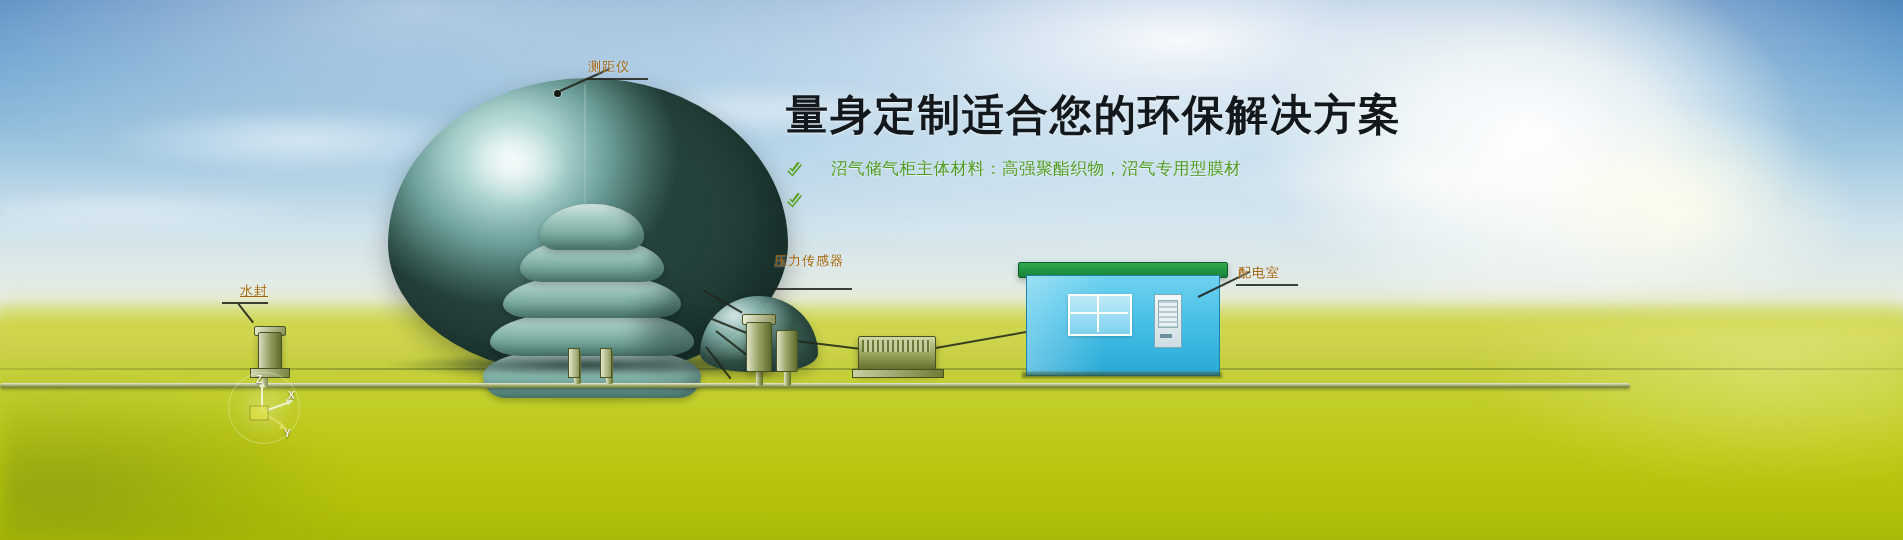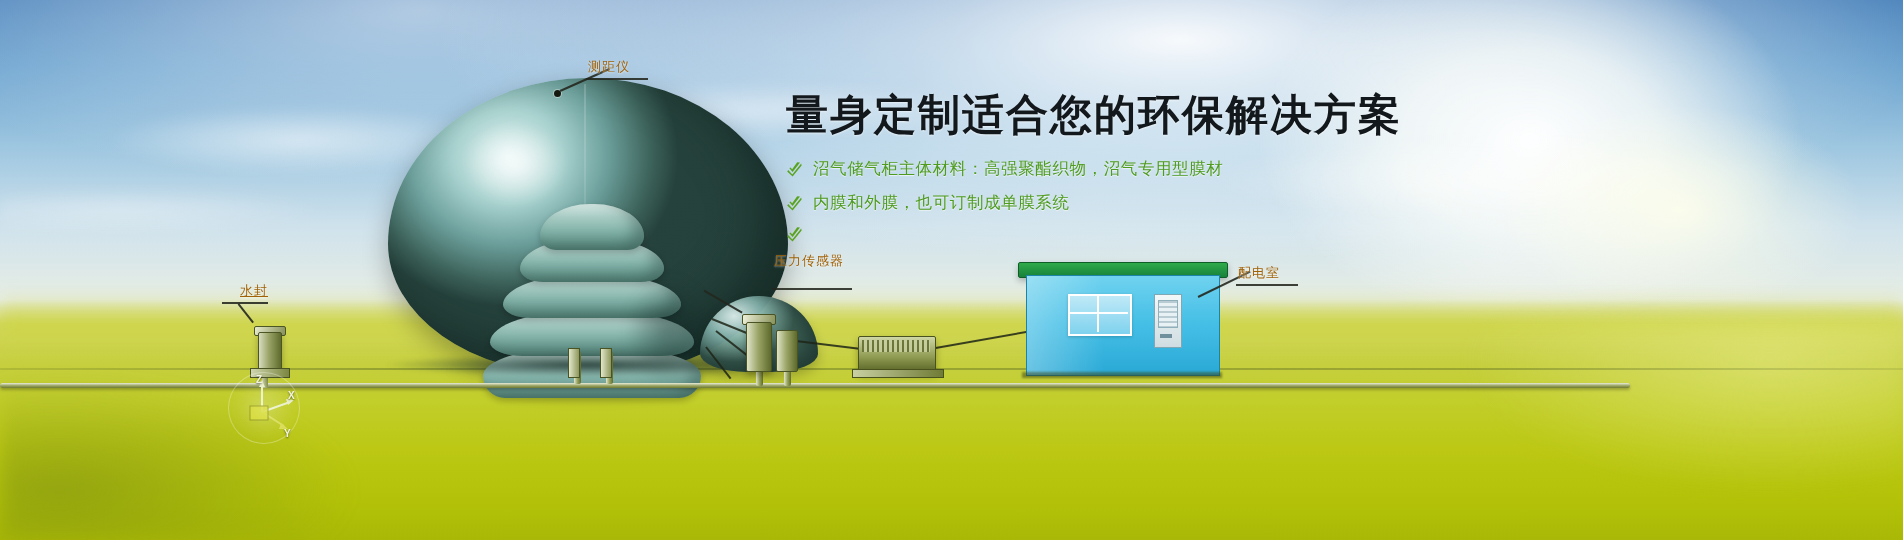--- a/index.html
+++ b/index.html
@@ -241,21 +241,21 @@
     font-family:"DejaVu Sans","Liberation Sans",sans-serif;font-weight:400;
     text-shadow:0 1px 1px rgba(255,255,255,.6);
   }
   .copy-main{
     margin-top:9px;font-size:42px;font-weight:800;color:#12181c;letter-spacing:2px;
     font-family:"DejaVu Sans","Liberation Sans",sans-serif;line-height:1.12;
     text-shadow:0 1px 2px rgba(255,255,255,.55);
   }
   .bullets{margin-top:20px;}
   .bullet{
-    display:flex;align-items:center;gap:10px;margin-bottom:12px;
+    display:flex;align-items:center;gap:28px;margin-bottom:12px;
     font-size:16.5px;color:#4f9b1d;letter-spacing:.6px;
     font-family:"DejaVu Sans","Liberation Sans",sans-serif;
     text-shadow:0 1px 1px rgba(255,255,255,.7);
   }
   .tick{
     width:17px;height:17px;flex:0 0 17px;position:relative;display:inline-block;
   }
   .tick svg{display:block;}
 
   
@@ -390,29 +390,20 @@
       <div class="bullet">
         <span class="tick">
           <svg width="17" height="17" viewBox="0 0 17 17">
             <path d="M2.2 9.0 L6.3 13.4 L15.2 2.4 L15.6 4.6 L6.6 15.4 L1.2 10.6 Z" fill="#5aa31f"></path>
             <path d="M3.4 7.2 L6.6 11.0 L14.0 1.6 L11.2 1.2 L6.2 8.2 L4.4 6.4 Z" fill="#5aa31f"></path>
           </svg>
         </span>
         <span>沼气储气柜主体材料：高强聚酯织物，沼气专用型膜材</span>
       </div>
 
-      <div class="bullet">
-        <span class="tick">
-          <svg width="17" height="17" viewBox="0 0 17 17">
-            <path d="M2.2 9.0 L6.3 13.4 L15.2 2.4 L15.6 4.6 L6.6 15.4 L1.2 10.6 Z" fill="#5aa31f"></path>
-            <path d="M3.4 7.2 L6.6 11.0 L14.0 1.6 L11.2 1.2 L6.2 8.2 L4.4 6.4 Z" fill="#5aa31f"></path>
-          </svg>
-        </span>
-        <span>内膜和外膜，也可订制成单膜系统</span>
-      </div>
 
       <div class="bullet">
         <span class="tick">
           <svg width="17" height="17" viewBox="0 0 17 17">
             <path d="M2.2 9.0 L6.3 13.4 L15.2 2.4 L15.6 4.6 L6.6 15.4 L1.2 10.6 Z" fill="#5aa31f"></path>
             <path d="M3.4 7.2 L6.6 11.0 L14.0 1.6 L11.2 1.2 L6.2 8.2 L4.4 6.4 Z" fill="#5aa31f"></path>
           </svg>
         </span>
       </div>
 

